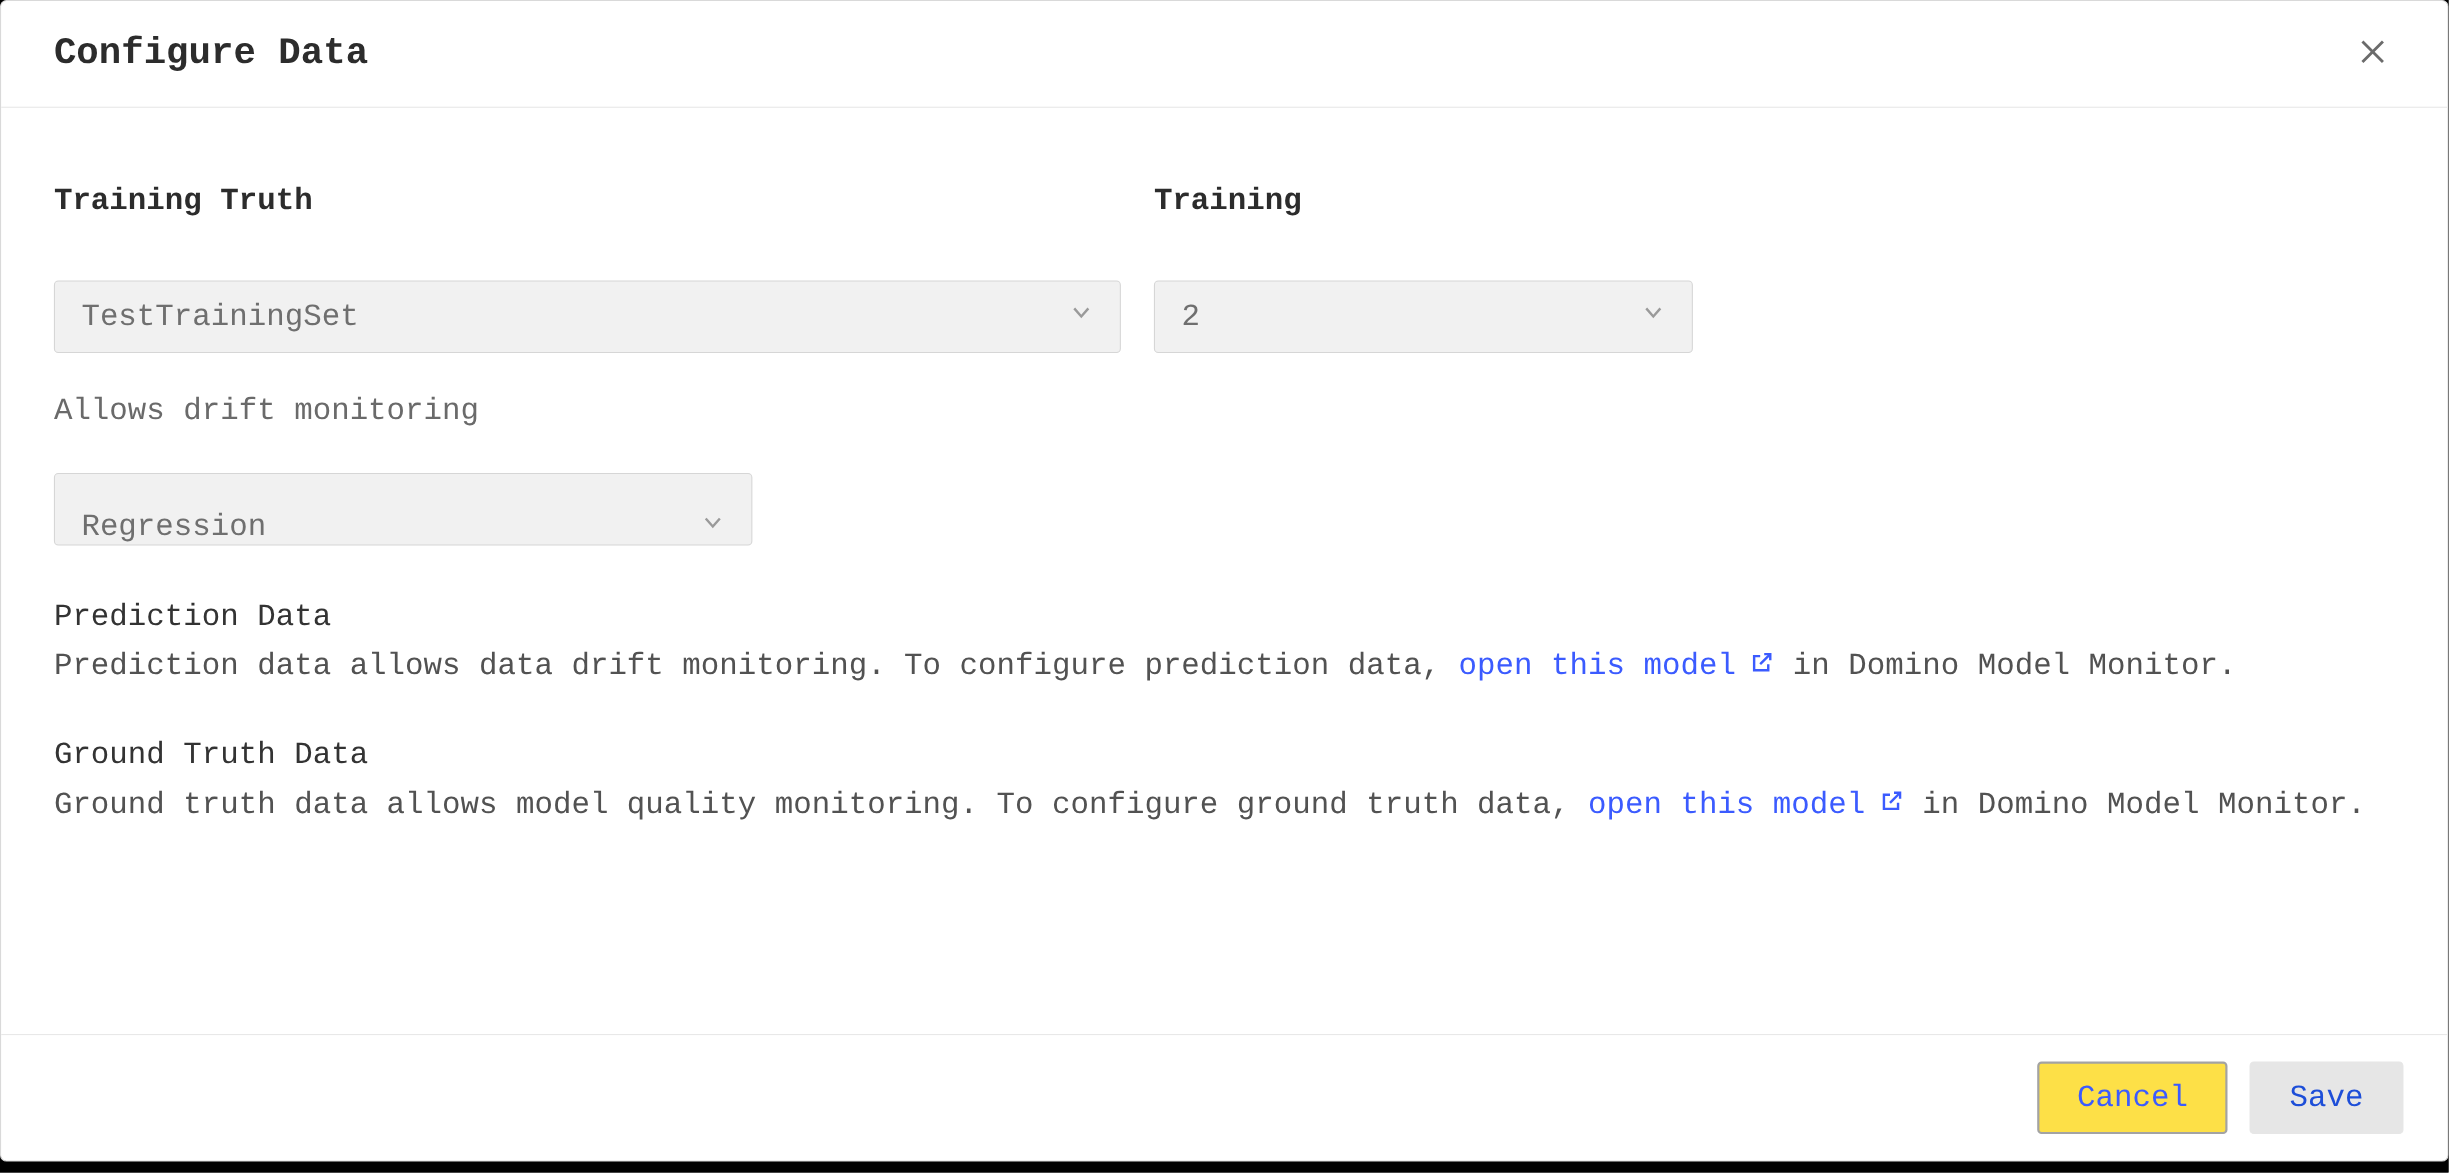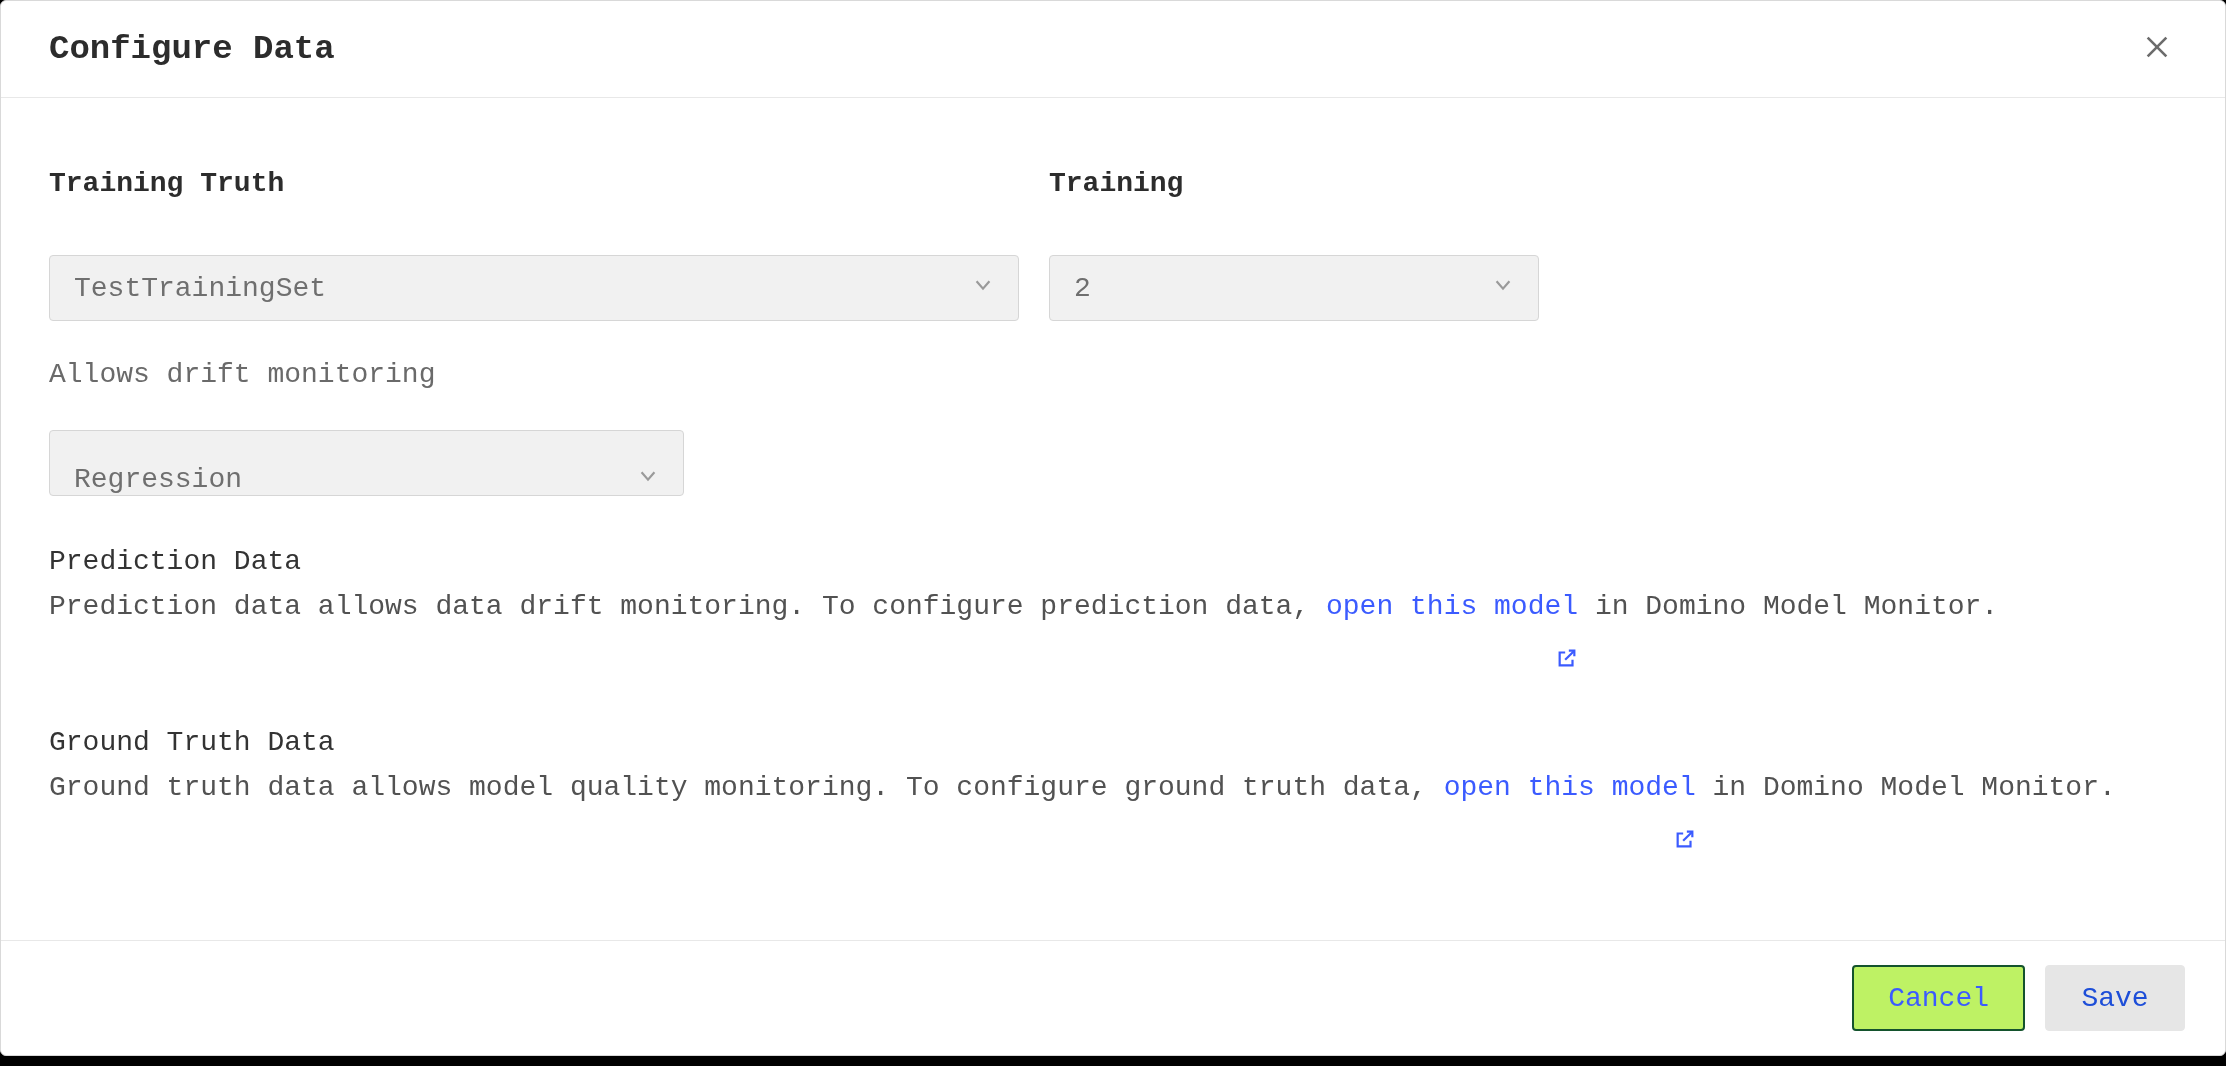--- a/index.html
+++ b/index.html
@@ -109,22 +109,21 @@
   }
   .section-text {
     font-size: 28px;
     color: #525252;
   }
   .link {
     color: #3b5bff;
     cursor: pointer;
     display: inline-flex;
     align-items: flex-end;
-    gap: 24px;
-    flex-direction: column;
+    gap: 13px;
   }
   .link svg { width: 22px; height: 22px; stroke: currentColor; stroke-width: 2.4; fill: none; }
   .dialog-footer {
     border-top: 1px solid #e8e8e8;
     padding: 24px 40px;
     display: flex;
     justify-content: flex-end;
     gap: 20px;
   }
   .btn {
@@ -132,22 +131,22 @@
     min-width: 140px;
     padding: 0 34px;
     font-size: 28px;
     border-radius: 4px;
     display: flex;
     align-items: center;
     justify-content: center;
     cursor: pointer;
   }
   .btn-cancel {
-    background: #bef264;
-    border: 2px solid #14532d;
+    background: #fde047;
+    border: 2px solid #a3a3a3;
     color: #3b5bff;
   }
   .btn-save {
     background: #e6e6e6;
     border: 1px solid #e6e6e6;
     color: #1d4ed8;
     cursor: default;
   }
 </style>
 </head>

